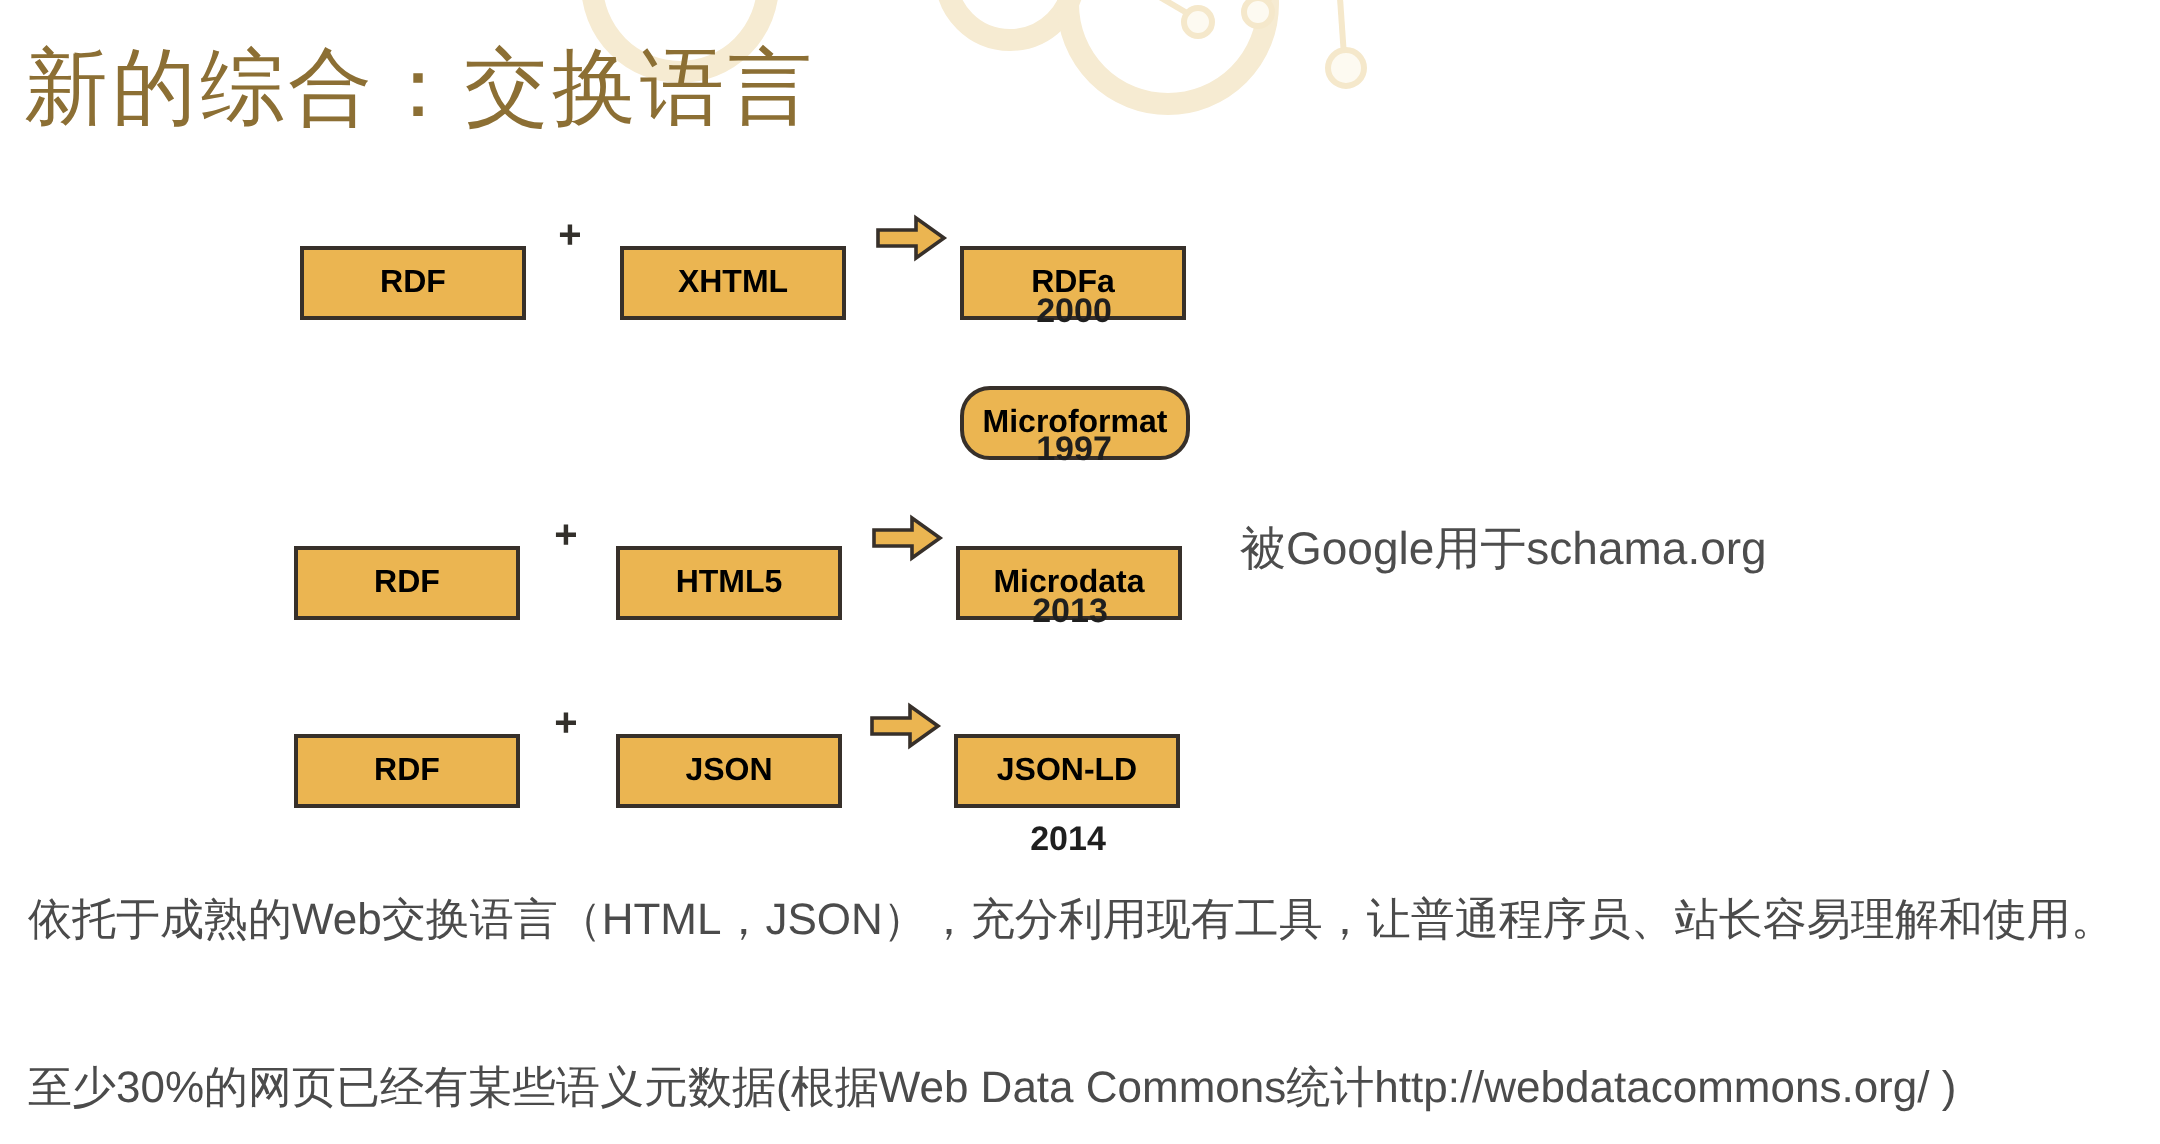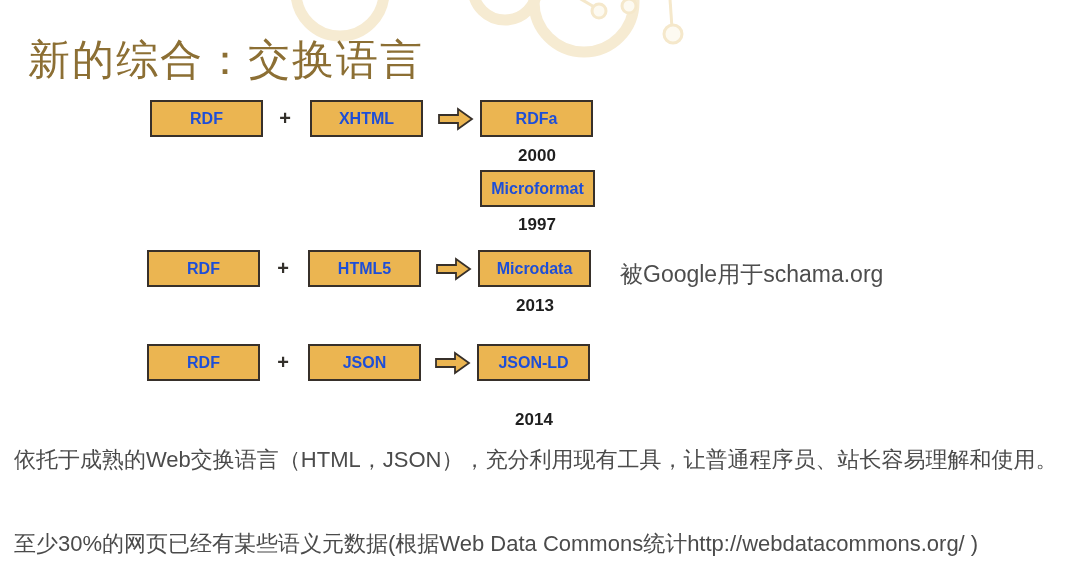--- a/index.html
+++ b/index.html
@@ -2,32 +2,32 @@
 <html><head>
 <meta charset="utf-8">
 <style>
   html,body{margin:0;padding:0;}
   body{background:#ffffff;font-family:"Liberation Sans","DejaVu Sans",sans-serif;}
   .slide{position:relative;width:1080px;height:572px;background:#ffffff;overflow:hidden;}
 
   .bg-deco{position:absolute;top:0;left:0;pointer-events:none;}
 
   .page-title{
-    position:absolute;left:12px;top:16px;margin:16px;
+    position:absolute;left:12px;top:16px;margin:0;
     font-size:42px;font-weight:500;letter-spacing:2px;
     color:#8C6F34;white-space:nowrap;
   }
 
   .box{
     position:absolute;width:113px;height:37px;box-sizing:border-box;
     background:#EBB551;border:2px solid #37302A;
     display:flex;align-items:center;justify-content:center;
-    font-size:16px;font-weight:bold;color:#1d4ed8;
+    font-size:16px;font-weight:bold;color:#000000;margin-top:23px;
   }
-  .box.wide{width:115px;}
+  .box.wide{width:115px;border-radius:15px;}
 
   .plus{
     position:absolute;width:26px;height:37px;line-height:37px;text-align:center;
     font-size:20px;font-weight:bold;color:#33302B;
   }
 
   .arrow{position:absolute;width:36px;height:24px;}
 
   .year{
     position:absolute;width:114px;text-align:center;

